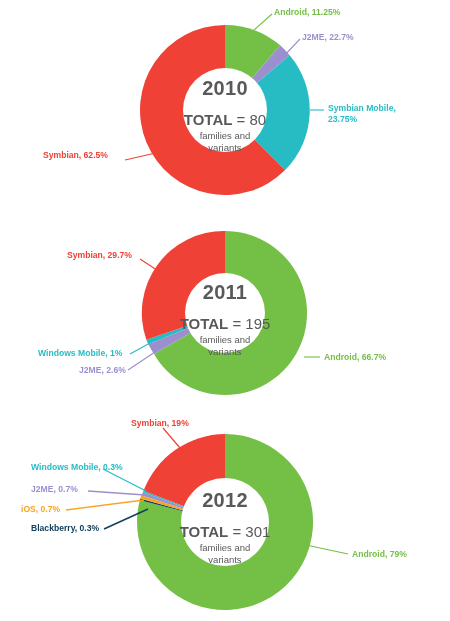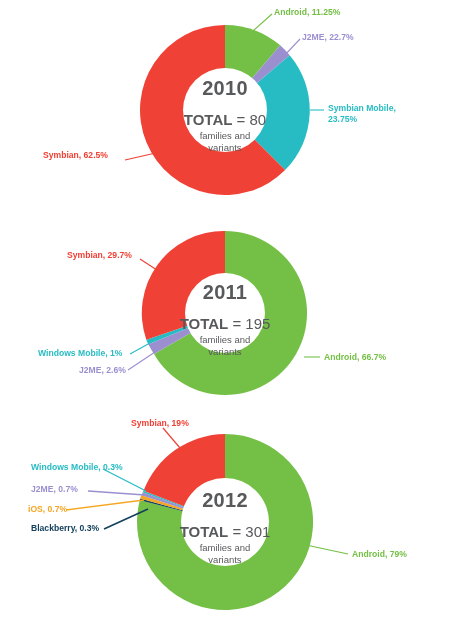--- a/index.html
+++ b/index.html
@@ -166,18 +166,18 @@
     <div class="center-text" style="left:165px; top:80px;">
       <div class="center-year">2012</div>
       <div class="center-total"><b>TOTAL</b><span> = 301</span></div>
       <div class="center-sub">families and</div>
       <div class="center-sub">variants</div>
     </div>
 
     <div class="lbl" style="left:131px; top:8px; color:#ef4135;">Symbian, 19%</div>
     <div class="lbl" style="left:31px; top:52px; color:#27bcc4;">Windows Mobile, 0.3%</div>
     <div class="lbl" style="left:31px; top:74px; color:#9b8fd0;">J2ME, 0.7%</div>
-    <div class="lbl" style="left:28px; top:94px; color:#f5a623;">iOS, 0.7%</div>
+    <div class="lbl" style="left:21px; top:94px; color:#f5a623;">iOS, 0.7%</div>
     <div class="lbl" style="left:31px; top:113px; color:#13405e;">Blackberry, 0.3%</div>
     <div class="lbl" style="left:352px; top:139px; color:#74bf45;">Android, 79%</div>
   </div>
 
 </div>
 
 </body></html>

